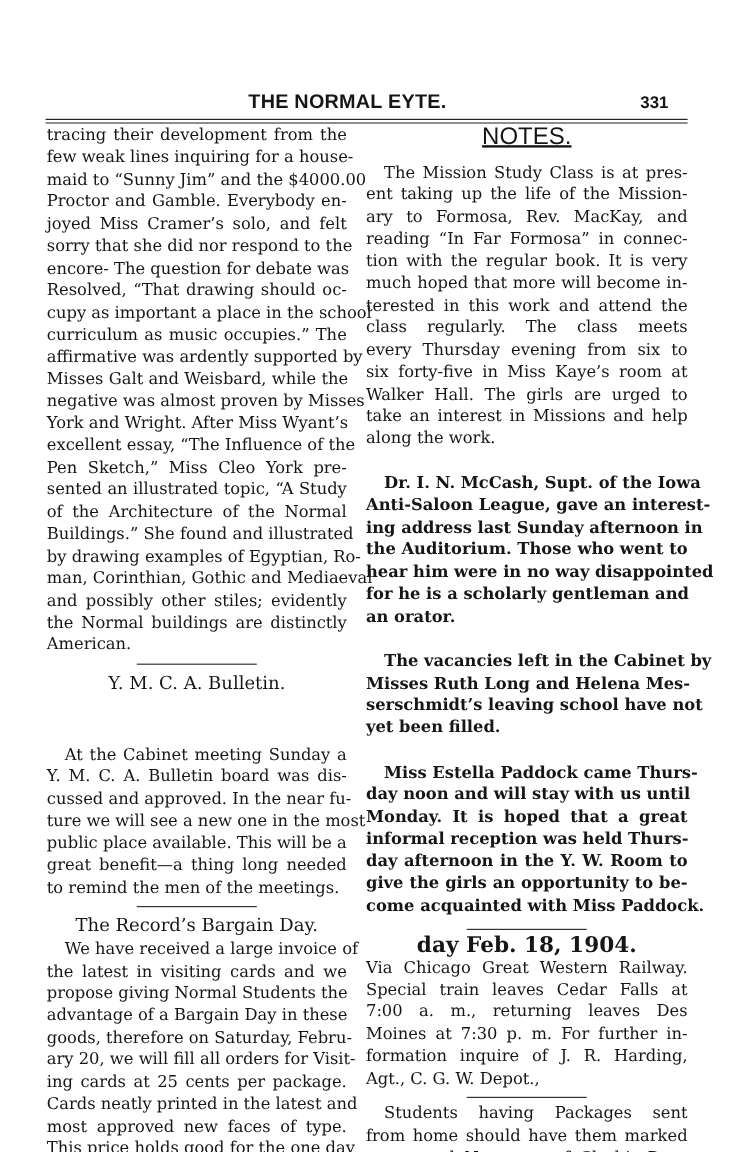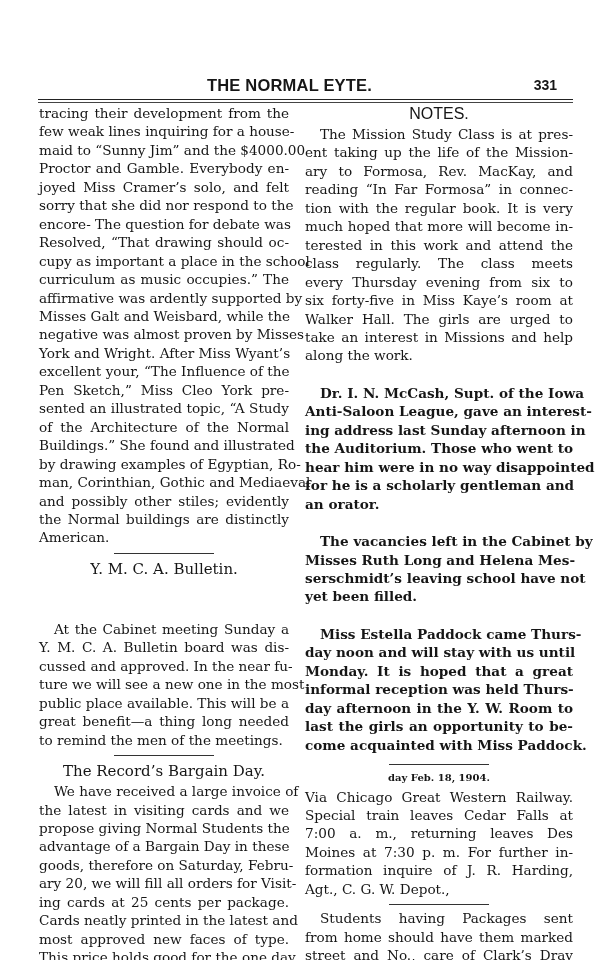--- a/index.html
+++ b/index.html
@@ -27,21 +27,21 @@
   .col { position:absolute; top:104px; font-size:13.6px; line-height:18.45px; }
   .col-left { left:39px; width:250px; }
   .col-right { left:305px; width:268px; }
   .para { margin:0; text-align:justify; text-align-last:auto; }
   .para + .para { margin-top:19px;font-weight:bold; }
   .line { display:block; text-align:justify; text-align-last:justify; white-space:nowrap; }
   .line.last { text-align-last:left; }
   .heading {
     text-align:center; font-size:15px; margin:0; line-height:22px;
   }
-  .heading.notes { font-size:16px; font-family:"Liberation Sans", sans-serif; line-height:20px; margin-bottom:1px; }
+  .heading.notes { font-size:20px; font-family:"Liberation Sans", sans-serif; line-height:20px; margin-bottom:11px;text-decoration:underline; }
   .heading.bold { font-weight:bold; }
   .heading.sans { font-family:"Liberation Sans", sans-serif; font-size:14px; font-weight:bold; line-height:18.5px; }
   .sep { width:100px; height:1px; background:#333; margin:6px auto 4px auto; }
 </style>
 </head>
 <body>
 
 <div class="page-header">
   <div class="page-title">THE NORMAL EYTE.</div>
   <div class="page-number">331</div>
@@ -57,21 +57,21 @@
       <span class="line">joyed Miss Cramer’s solo, and felt</span>
       <span class="line">sorry that she did nor respond to the</span>
       <span class="line">encore- The question for debate was</span>
       <span class="line">Resolved, “That drawing should oc-</span>
       <span class="line">cupy as important a place in the school</span>
       <span class="line">curriculum as music occupies.” The</span>
       <span class="line">affirmative was ardently supported by</span>
       <span class="line">Misses Galt and Weisbard, while the</span>
       <span class="line">negative was almost proven by Misses</span>
       <span class="line">York and Wright. After Miss Wyant’s</span>
-      <span class="line">excellent your, “The Influence of the</span>
+      <span class="line">excellent essay, “The Influence of the</span>
       <span class="line">Pen Sketch,” Miss Cleo York pre-</span>
       <span class="line">sented an illustrated topic, “A Study</span>
       <span class="line">of the Architecture of the Normal</span>
       <span class="line">Buildings.” She found and illustrated</span>
       <span class="line">by drawing examples of Egyptian, Ro-</span>
       <span class="line">man, Corinthian, Gothic and Mediaeval</span>
       <span class="line">and possibly other stiles; evidently</span>
       <span class="line">the Normal buildings are distinctly</span>
       <span class="line last">American.</span>
     </div>
@@ -136,26 +136,26 @@
       <span class="line">Misses Ruth Long and Helena Mes-</span>
       <span class="line">serschmidt’s leaving school have not</span>
       <span class="line last">yet been filled.</span>
     </div>
   <div class="para">
       <span class="line" style="padding-left: 15px;">Miss Estella Paddock came Thurs-</span>
       <span class="line">day noon and will stay with us until</span>
       <span class="line">Monday. It is hoped that a great</span>
       <span class="line">informal reception was held Thurs-</span>
       <span class="line">day afternoon in the Y. W. Room to</span>
-      <span class="line">last the girls an opportunity to be-</span>
+      <span class="line">give the girls an opportunity to be-</span>
       <span class="line last">come acquainted with Miss Paddock.</span>
     </div>
 
   <div class="sep" style="margin-top:10px"></div>
-  <div class="heading bold" style="line-height:18.5px;font-size:10px">day Feb. 18, 1904.</div>
+  <div class="heading bold" style="line-height:18.5px;font-size:18px">day Feb. 18, 1904.</div>
   <div class="para">
       <span class="line">Via Chicago Great Western Railway.</span>
       <span class="line">Special train leaves Cedar Falls at</span>
       <span class="line">7:00 a. m., returning leaves Des</span>
       <span class="line">Moines at 7:30 p. m. For further in-</span>
       <span class="line">formation inquire of J. R. Harding,</span>
       <span class="line last">Agt., C. G. W. Depot.,</span>
     </div>
 
   <div class="sep"></div>

